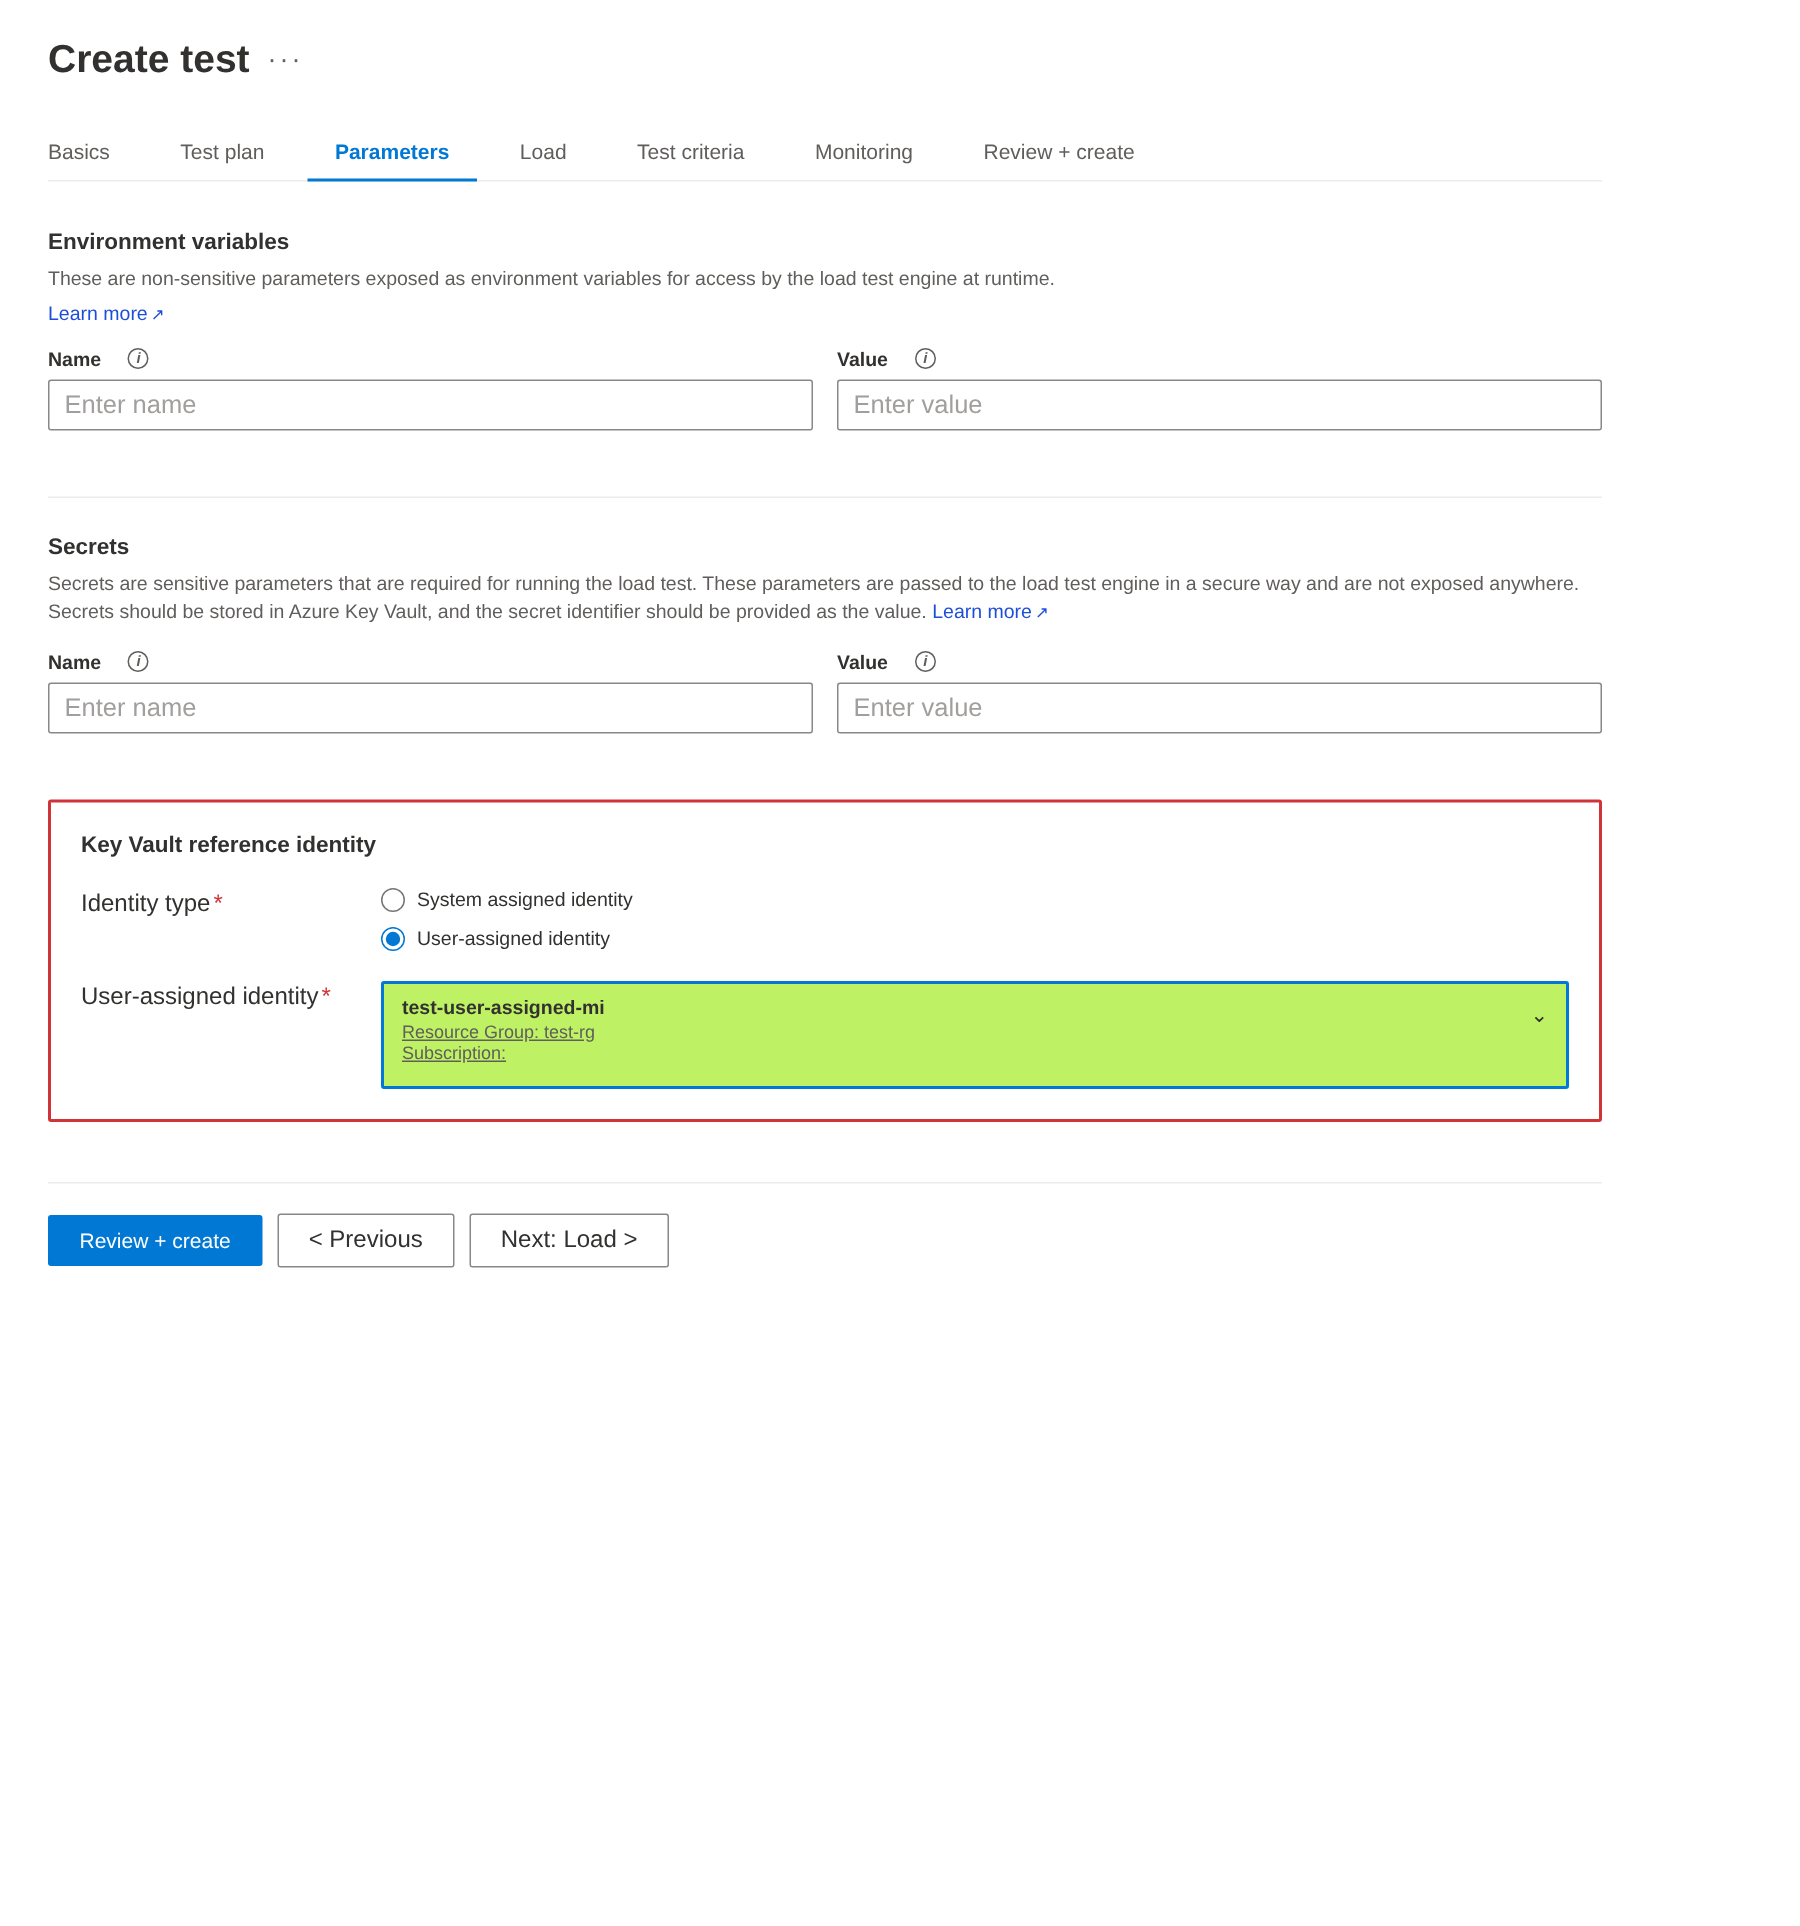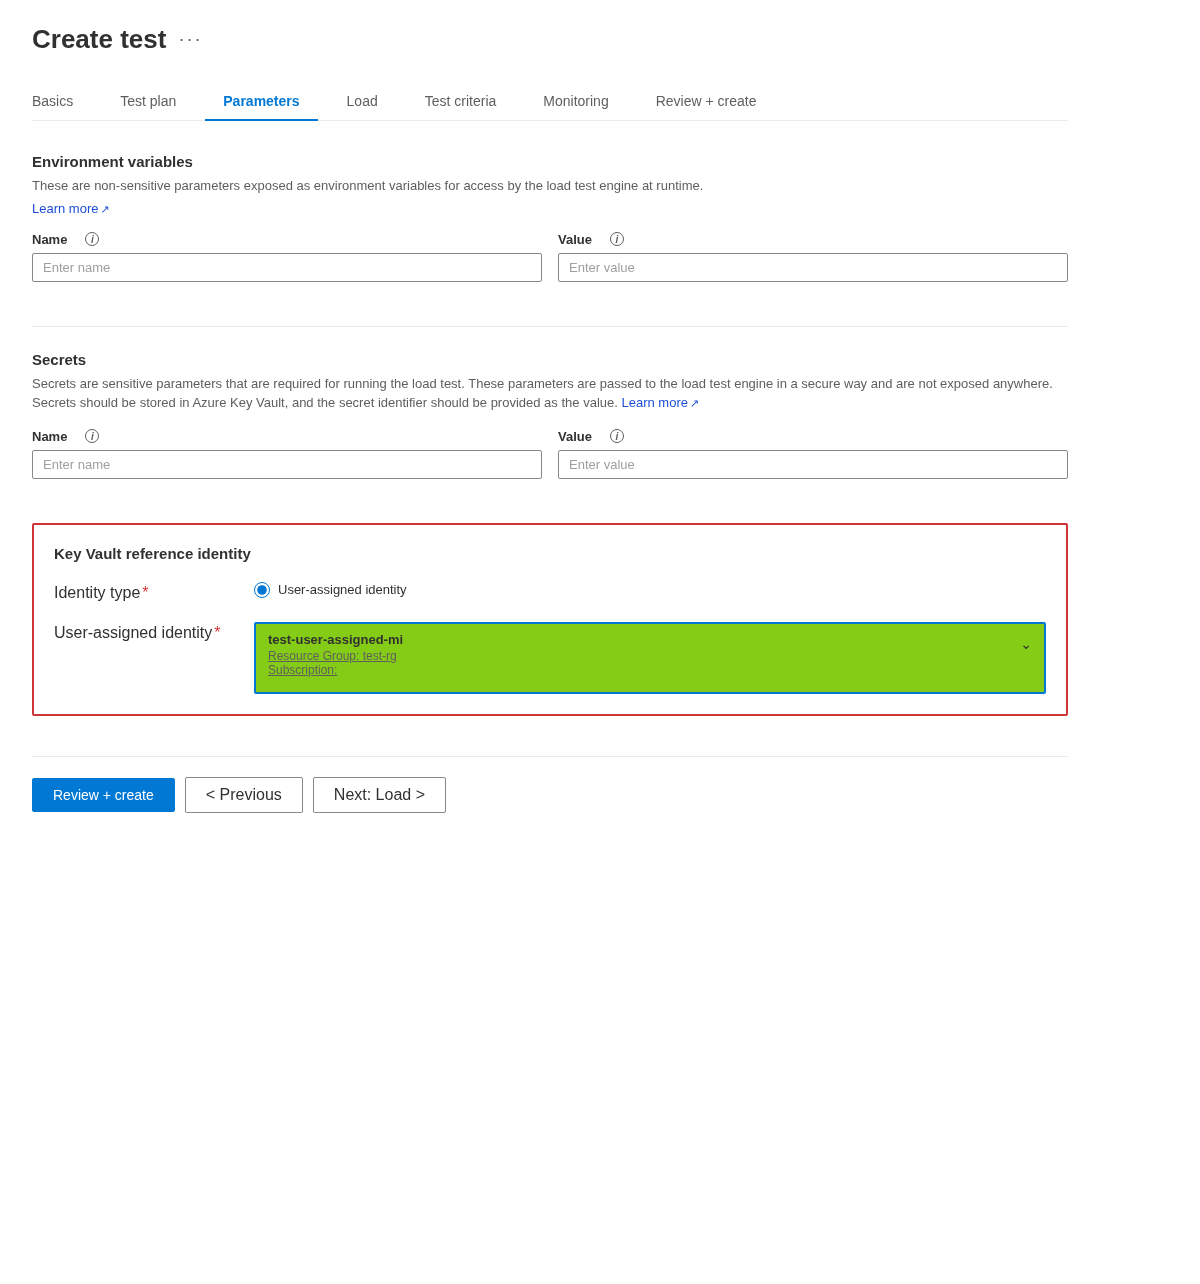--- a/index.html
+++ b/index.html
@@ -111,21 +111,21 @@
       color: #605e5c;
       font-weight: 600;
       cursor: help;
       flex-shrink: 0;
     }
     .form-input {
       width: 100%;
       padding: 6px 10px;
       border: 1px solid #8a8886;
       border-radius: 2px;
-      font-size: 13px;
+      font-size: 17px;
       color: #323130;
       background: #fff;
       outline: none;
     }
     .form-input::placeholder { color: #a19f9d; }
     .divider {
       border: none;
       border-top: 1px solid #edebe9;
       margin: 8px 0 24px 0;
     }
@@ -176,21 +176,21 @@
       height: 16px;
       cursor: pointer;
       accent-color: #0078d4;
       flex-shrink: 0;
     }
     
     .ua-dropdown {
       border: 2px solid #0078d4;
       border-radius: 2px;
       padding: 8px 12px;
-      background: #84cc16;
+      background: #bef264;
       cursor: pointer;
       display: flex;
       align-items: flex-start;
       justify-content: space-between;
       min-height: 72px;
     }
     .ua-dropdown-content {
       flex: 1;
     }
     .ua-dropdown-name {
@@ -317,20 +317,24 @@
 
   <div class="keyvault-section">
     <div class="section-title">Key Vault reference identity</div>
 
     <div class="identity-row">
       <div class="identity-label-col">
         <span>Identity type</span><span class="required-star">*</span>
       </div>
       <div class="identity-options-col">
         <label class="radio-option">
+          <input class="radio-input" type="radio" name="identity-type" style="">
+          <span>System assigned identity</span>
+        </label>
+        <label class="radio-option">
           <input class="radio-input" type="radio" name="identity-type" checked="" style="">
           <span>User-assigned identity</span>
         </label>
       </div>
     </div>
 
     <div class="identity-row" style="margin-top: 20px;">
       <div class="identity-label-col">
         <span>User-assigned identity</span><span class="required-star">*</span>
       </div>

